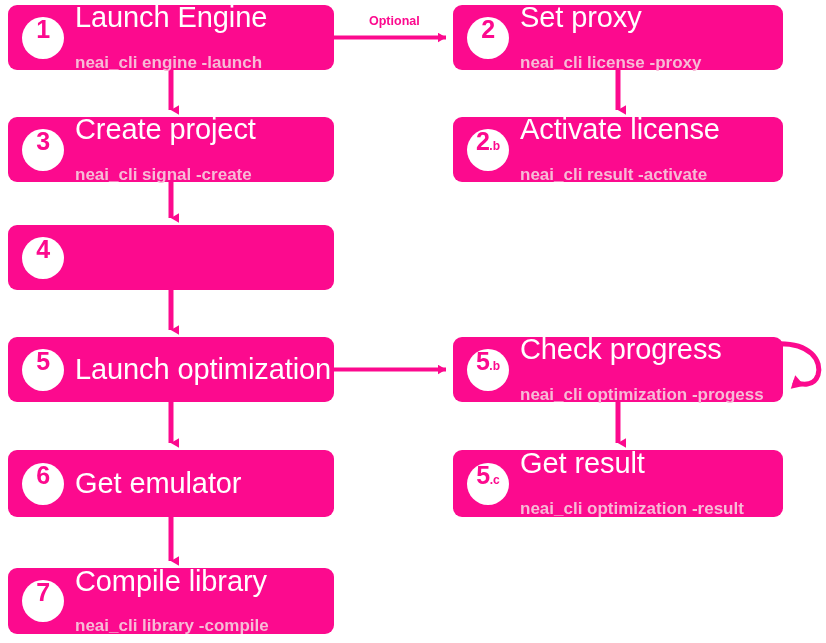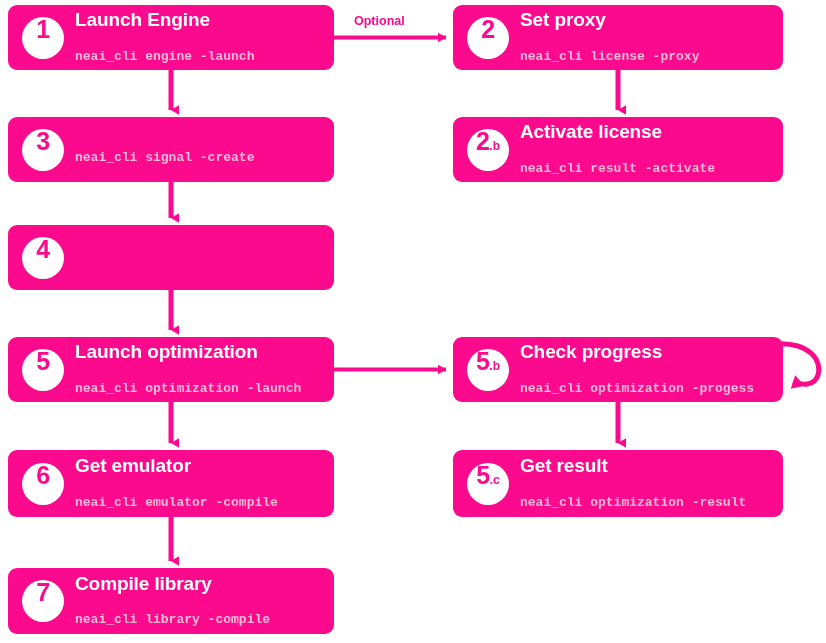--- a/index.html
+++ b/index.html
@@ -60,34 +60,33 @@
     margin-left: 0px;
   }
   .node-text {
     margin-left: 11px;
     display: flex;
     flex-direction: column;
     justify-content: center;
   }
   .node-title {
     color: #ffffff;
-    font-size: 19px;
-    font-weight: bold;
+    font-size: 29px;
+    font-weight: normal;
     line-height: 1.08;
     letter-spacing: -0.1px;
     white-space: nowrap;
   }
   .node-cmd {
     color: #F7BBD6;
-    font-size: 13px;
+    font-size: 17px;
     font-weight: bold;
     line-height: 1.25;
     margin-top: 18px;
     white-space: nowrap;
-    font-family: Liberation Mono, monospace;
   }
   .edge-label {
     position: absolute;
     color: #FC0A8E;
     font-size: 12.5px;
     font-weight: bold;
     white-space: nowrap;
   }
 </style>
 </head>
@@ -122,21 +121,21 @@
 
     <path d="M 772 344 C 812 341, 822 362, 818 375 C 814 387, 802 385, 793 382" fill="none" stroke="#FC0A8E" stroke-width="5" marker-end="url(#ah-left)"></path>
 
     <line x1="618" y1="402" x2="618" y2="443" stroke="#FC0A8E" stroke-width="5" marker-end="url(#ah-down)"></line>
 
     <line x1="171" y1="402" x2="171" y2="443" stroke="#FC0A8E" stroke-width="5" marker-end="url(#ah-down)"></line>
 
     <line x1="171" y1="517" x2="171" y2="561" stroke="#FC0A8E" stroke-width="5" marker-end="url(#ah-down)"></line>
   </svg>
 
-  <div class="edge-label" style="left:354px; top:14px;">Optional</div>
+  <div class="edge-label" style="left:369px; top:14px;">Optional</div>
 
   <div class="node" style="left:8px; top:5px; width:326px; height:65px;">
     <div class="badge">
       <span class="badge-num">1</span>
       <span class="badge-sub"></span>
     </div>
     <div class="node-text">
       <div class="node-title">Launch Engine</div>
       <div class="node-cmd">neai_cli engine -launch</div>
     </div>
@@ -152,20 +151,21 @@
       <div class="node-cmd">neai_cli license -proxy</div>
     </div>
   </div>
 
   <div class="node" style="left:8px; top:117px; width:326px; height:65px;">
     <div class="badge">
       <span class="badge-num">3</span>
       <span class="badge-sub"></span>
     </div>
     <div class="node-text">
+      <div class="node-title">Create project</div>
       <div class="node-cmd">neai_cli signal -create</div>
     </div>
   </div>
 
   <div class="node" style="left:453px; top:117px; width:330px; height:65px;">
     <div class="badge">
       <span class="badge-num">2</span>
       <span class="badge-sub">.b</span>
     </div>
     <div class="node-text">
@@ -181,21 +181,20 @@
     </div>
   </div>
 
   <div class="node" style="left:8px; top:337px; width:326px; height:65px;">
     <div class="badge">
       <span class="badge-num">5</span>
       <span class="badge-sub"></span>
     </div>
     <div class="node-text">
       <div class="node-title">Launch optimization</div>
-      <div class="node-cmd">neai_cli optimization -launch</div>
     </div>
   </div>
 
   <div class="node" style="left:453px; top:337px; width:330px; height:65px;">
     <div class="badge">
       <span class="badge-num">5</span>
       <span class="badge-sub">.b</span>
     </div>
     <div class="node-text">
       <div class="node-title">Check progress</div>
@@ -203,21 +202,20 @@
     </div>
   </div>
 
   <div class="node" style="left:8px; top:450px; width:326px; height:67px;">
     <div class="badge">
       <span class="badge-num">6</span>
       <span class="badge-sub"></span>
     </div>
     <div class="node-text">
       <div class="node-title">Get emulator</div>
-      <div class="node-cmd">neai_cli emulator -compile</div>
     </div>
   </div>
 
   <div class="node" style="left:453px; top:450px; width:330px; height:67px;">
     <div class="badge">
       <span class="badge-num">5</span>
       <span class="badge-sub">.c</span>
     </div>
     <div class="node-text">
       <div class="node-title">Get result</div>

